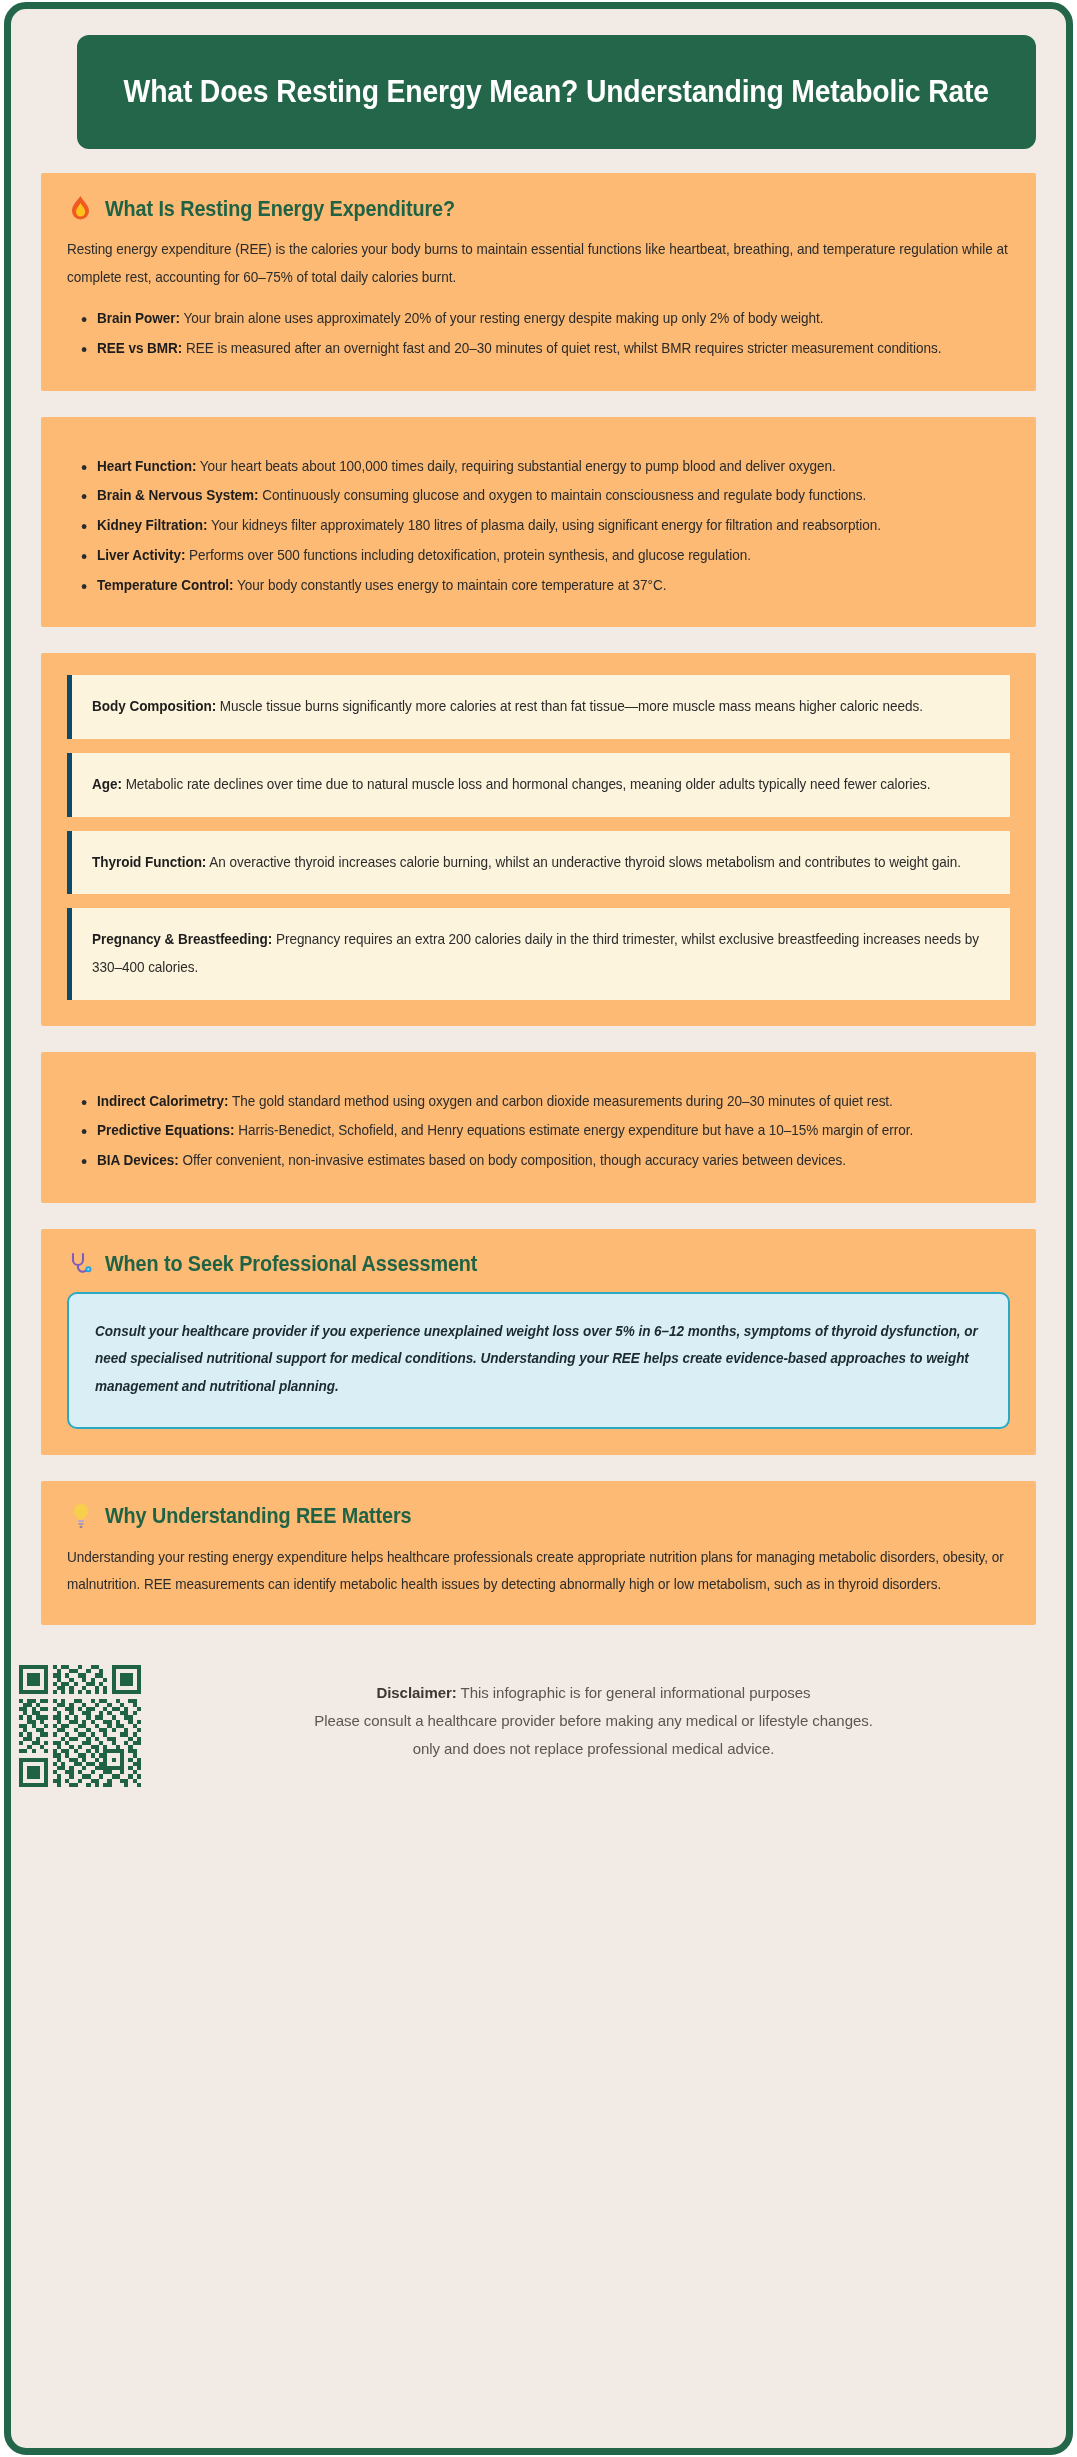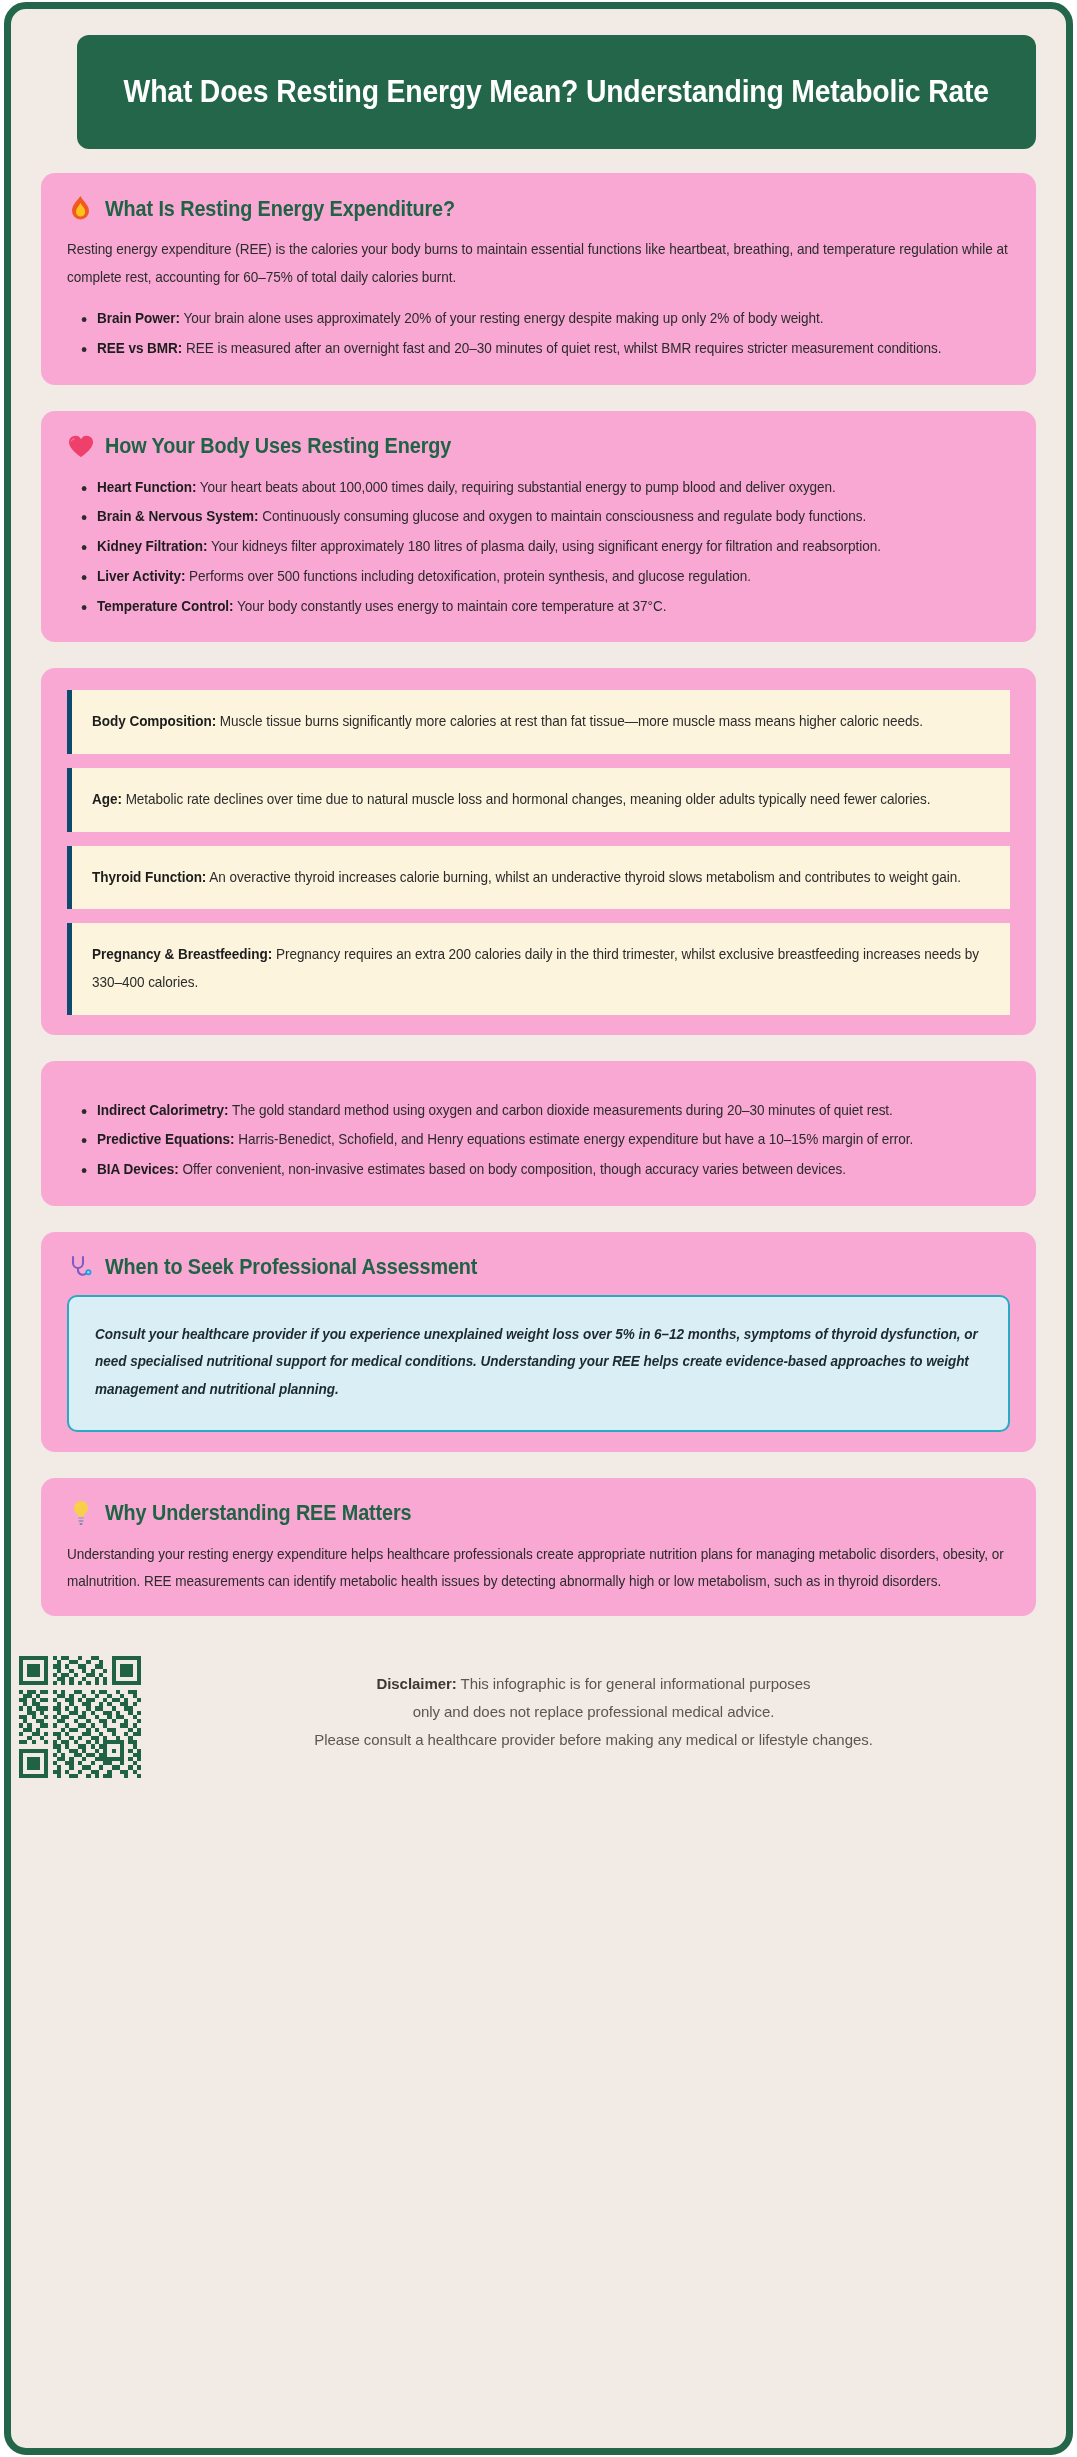--- a/index.html
+++ b/index.html
@@ -52,23 +52,23 @@
     letter-spacing: -0.2px;
     text-align: center;
     line-height: 1.15;
     transform: scaleX(0.93);
     transform-origin: center;
     white-space: nowrap;
   }
 
   
   .card {
-    background: #f9a8d4;
-    border-radius: 14px;
-    padding: 22px 26px 20px 26px;
+    background: #fdba74;
+    border-radius: 2px;
+    padding: 22px 26px 26px 26px;
     margin-bottom: 26px;
     box-sizing: border-box;
   }
   .card-head {
     display: flex;
     align-items: center;
     gap: 11px;
     margin-bottom: 14px;
   }
   .head-icon {
@@ -218,29 +218,20 @@
       <span class="card-title">What Is Resting Energy Expenditure?</span>
     </div>
     <p class="para">Resting energy expenditure (REE) is the calories your body burns to maintain essential functions like heartbeat, breathing, and temperature regulation while at complete rest, accounting for 60–75% of total daily calories burnt.</p>
     <ul class="bullets">
       <li><span class="lead">Brain Power:</span><span> Your brain alone uses approximately 20% of your resting energy despite making up only 2% of body weight.</span></li>
       <li><span class="lead">REE vs BMR:</span><span> REE is measured after an overnight fast and 20–30 minutes of quiet rest, whilst BMR requires stricter measurement conditions.</span></li>
     </ul>
   </div>
 
   <div class="card">
-    <div class="card-head">
-      <span class="head-icon">
-        <svg width="26" height="24" viewBox="0 0 26 24">
-          <path d="M13 23 C13 23 1 15.5 1 8 A6.4 6.4 0 0 1 13 5.2 A6.4 6.4 0 0 1 25 8 C25 15.5 13 23 13 23 Z" fill="#ef3f6b"></path>
-          <path d="M6.4 4.2 A5.6 5.6 0 0 0 2.2 8.8 C3.4 7 5 5.6 6.9 5.2 Z" fill="#f9849f" opacity="0.85"></path>
-        </svg>
-      </span>
-      <span class="card-title">How Your Body Uses Resting Energy</span>
-    </div>
     <ul class="bullets">
       <li><span class="lead">Heart Function:</span><span> Your heart beats about 100,000 times daily, requiring substantial energy to pump blood and deliver oxygen.</span></li>
       <li><span class="lead">Brain &amp; Nervous System:</span><span> Continuously consuming glucose and oxygen to maintain consciousness and regulate body functions.</span></li>
       <li><span class="lead">Kidney Filtration:</span><span> Your kidneys filter approximately 180 litres of plasma daily, using significant energy for filtration and reabsorption.</span></li>
       <li><span class="lead">Liver Activity:</span><span> Performs over 500 functions including detoxification, protein synthesis, and glucose regulation.</span></li>
       <li><span class="lead">Temperature Control:</span><span> Your body constantly uses energy to maintain core temperature at 37°C.</span></li>
     </ul>
   </div>
 
   <div class="card">
@@ -543,19 +534,19 @@
           <rect x="16" y="28" width="1" height="1"></rect>
               <rect x="18" y="28" width="1" height="1"></rect>
           <rect x="20" y="28" width="2" height="1"></rect>
               <rect x="25" y="28" width="1" height="1"></rect>
           <rect x="28" y="28" width="1" height="1"></rect>
         </g>
       </svg>
     </div>
     <div class="disclaimer">
       <div><span class="lead">Disclaimer:</span><span> This infographic is for general informational purposes</span></div>
+      <div>Please consult a healthcare provider before making any medical or lifestyle changes.</div>
       <div>only and does not replace professional medical advice.</div>
-      <div>Please consult a healthcare provider before making any medical or lifestyle changes.</div>
     </div>
   </div>
 
 </div>
 </div>
 
 </body></html>

